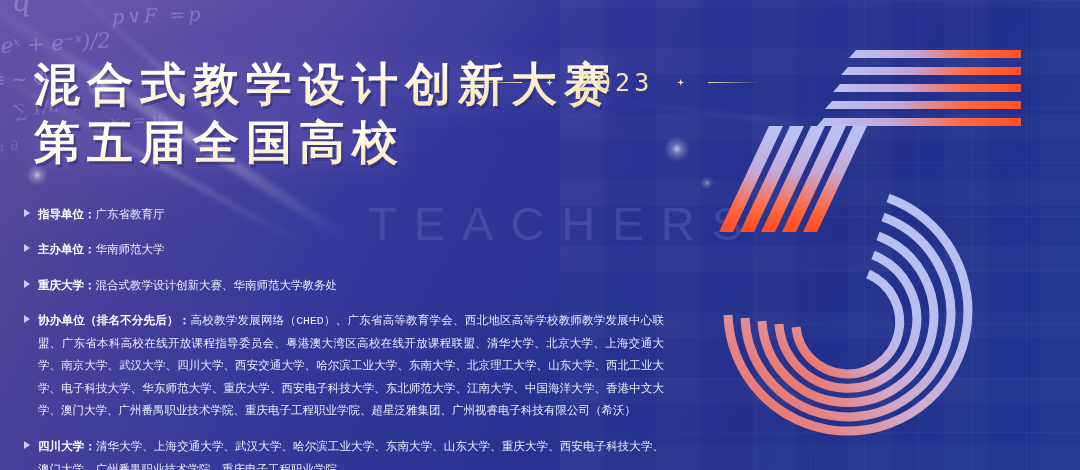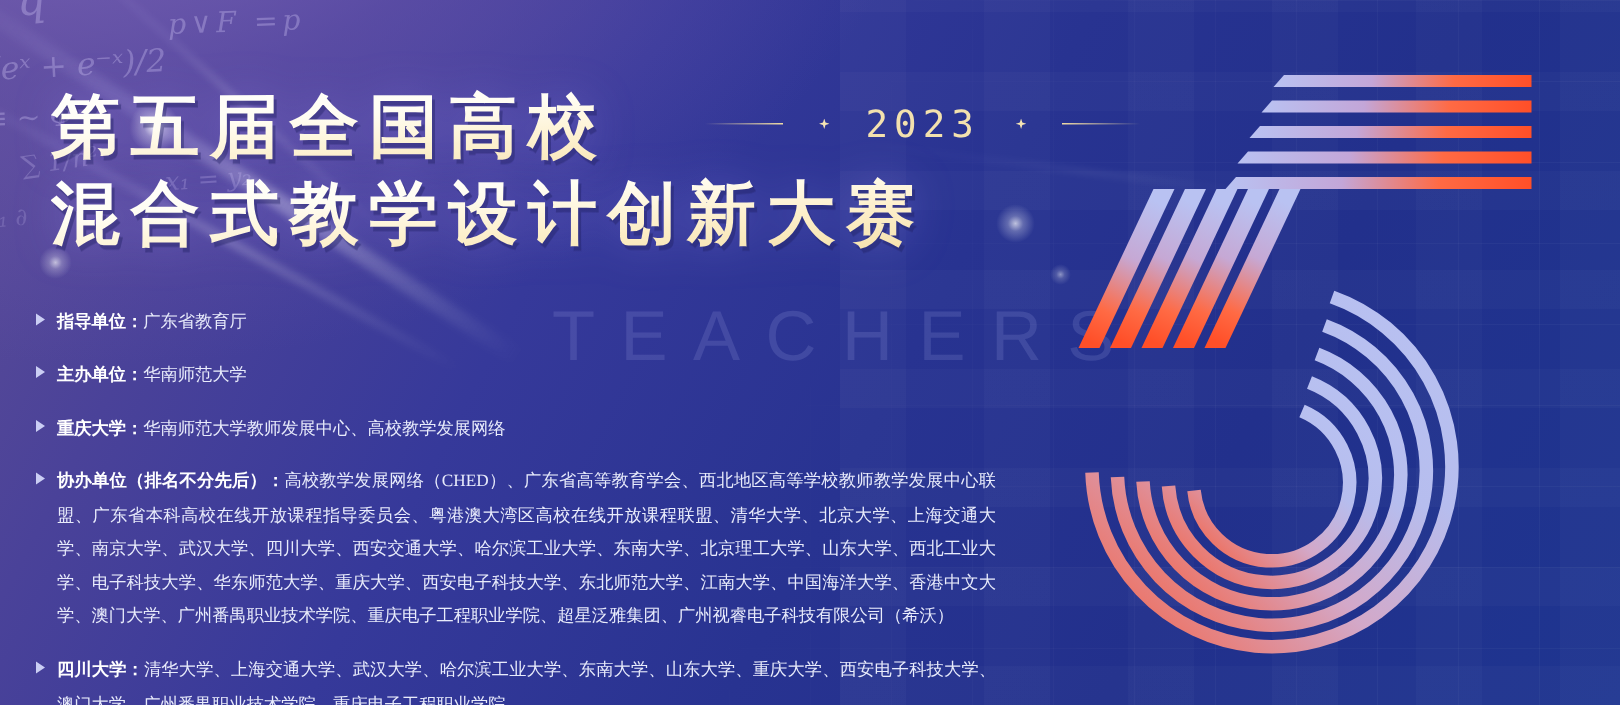--- a/index.html
+++ b/index.html
@@ -100,21 +100,21 @@
   .info-list{position:absolute;left:24px;top:204px;width:640px;}
   .info-row{display:flex;align-items:flex-start;margin-bottom:14px;}
   .info-row.tight{margin-bottom:13px;}
   .bullet{
     flex:0 0 auto;margin:5px 8px 0 0;width:0;height:0;
     border-left:6px solid rgba(214,218,252,.92);
     border-top:4px solid transparent;border-bottom:4px solid transparent;
   }
   .info-text{
     font-size:11.5px;line-height:1.95;color:#e8ebfb;
-    font-family:Liberation Serif, serif;
+    font-family:Liberation Mono, monospace;
     text-align:justify;
   }
   .info-text b{font-weight:bold;color:#ffffff;}
 
   
   .five-wrap{position:absolute;left:690px;top:20px;width:390px;height:450px;}
   .five-wrap svg{display:block;}
 </style>
 </head>
 <body>
@@ -140,22 +140,22 @@
     <span class="f3">= (eˣ + e⁻ˣ)/2</span>
     <span class="f4">F ≡ ~ Φ</span>
     <span class="f5">∑ 1/n²</span>
     <span class="f6">x₁ = y₂</span>
     <span class="f7">L₁ ∂</span>
   </div>
 
   <div class="watermark">TEACHERS</div>
 
   <div class="title-block">
+    <div class="title-line">混合式教学设计创新大赛</div>
     <div class="title-line">第五届全国高校</div>
-    <div class="title-line">混合式教学设计创新大赛</div>
   </div>
 
   <div class="badge-2023">
     <div class="badge-line"></div>
     <div class="diamond"></div>
     <div class="badge-year">2023</div>
     <div class="diamond"></div>
     <div class="badge-line right"></div>
   </div>
 
@@ -171,21 +171,21 @@
     <div class="info-row tight">
       <span class="bullet"></span>
       <div class="info-text">
         <b>主办单位：</b><span>华南师范大学</span>
       </div>
     </div>
 
     <div class="info-row tight">
       <span class="bullet"></span>
       <div class="info-text">
-        <b>重庆大学：</b><span>华南师范大学教师发展中心、高校教学发展网络</span>
+        <b>重庆大学：</b><span>混合式教学设计创新大赛、华南师范大学教务处</span>
       </div>
     </div>
 
     <div class="info-row">
       <span class="bullet"></span>
       <div class="info-text">
         <b>协办单位（排名不分先后）：</b><span>高校教学发展网络（CHED）、广东省高等教育学会、西北地区高等学校教师教学发展中心联盟、广东省本科高校在线开放课程指导委员会、粤港澳大湾区高校在线开放课程联盟、清华大学、北京大学、上海交通大学、南京大学、武汉大学、四川大学、西安交通大学、哈尔滨工业大学、东南大学、北京理工大学、山东大学、西北工业大学、电子科技大学、华东师范大学、重庆大学、西安电子科技大学、东北师范大学、江南大学、中国海洋大学、香港中文大学、澳门大学、广州番禺职业技术学院、重庆电子工程职业学院、超星泛雅集团、广州视睿电子科技有限公司（希沃）</span>
       </div>
     </div>
 

